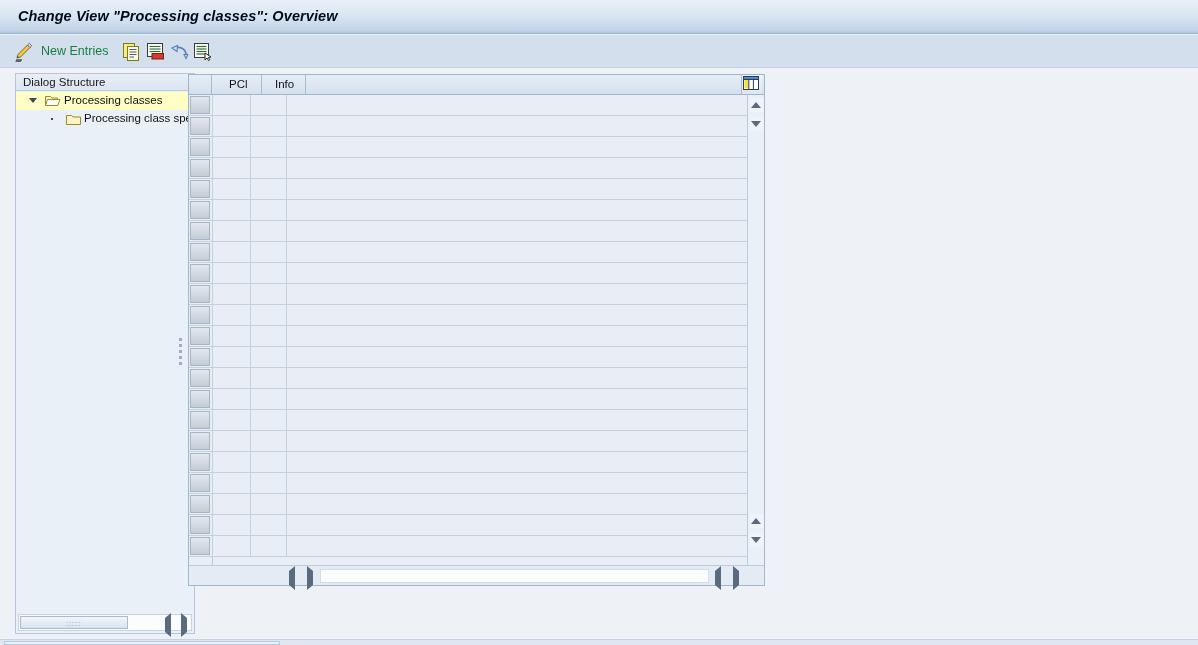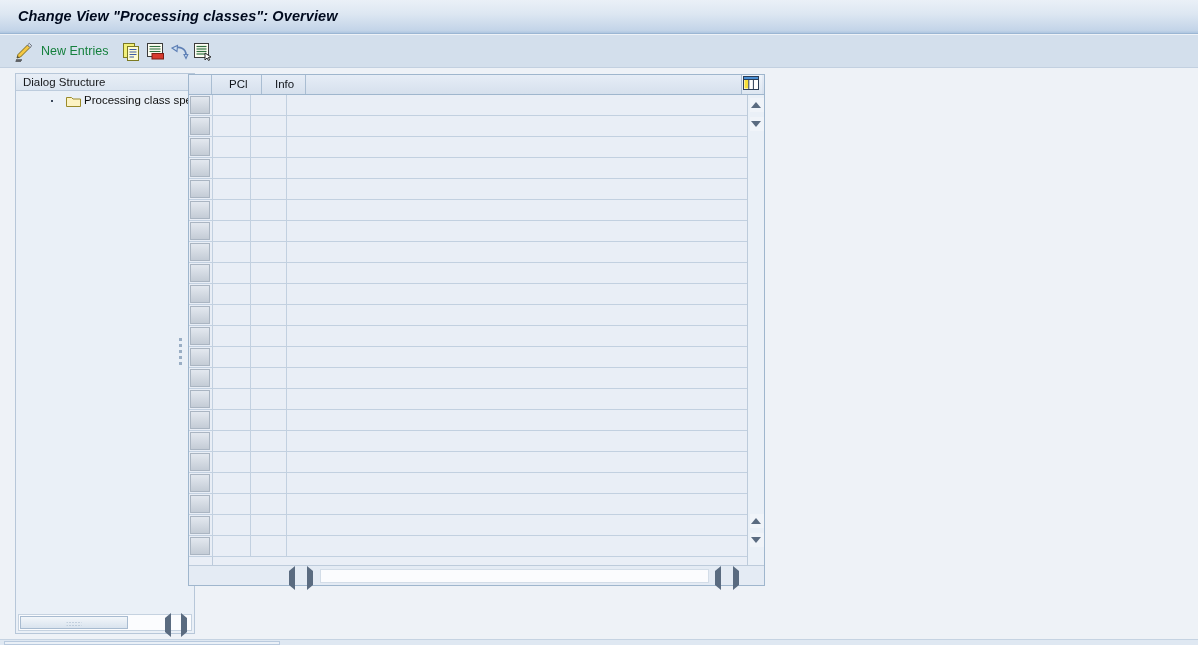--- a/index.html
+++ b/index.html
@@ -436,20 +436,30 @@
     <div id="watermark">© www.tutorialkart.com</div>
   </div>
 
   <div id="content">
 
     <div id="treepanel">
       <div id="tree-header">Dialog Structure</div>
 
       <div id="tree-body">
 
+        <div class="tree-row selected" id="tree-row-0">
+          <span class="tw-toggle"></span>
+          <span class="folder">
+            <svg width="16" height="13" viewBox="0 0 16 13">
+              <path d="M0.5 2.5 L5.5 2.5 L7 4 L12.5 4 L12.5 11.5 L0.5 11.5 Z" fill="#fdf3c3" stroke="#9a8a2a" stroke-width="1"></path>
+              <path d="M2.5 5.5 L15 5.5 L12.8 11.5 L0.5 11.5 Z" fill="#ffffff" stroke="#9a8a2a" stroke-width="1"></path>
+            </svg>
+          </span>
+          <span class="tree-label">Processing classes</span>
+        </div>
 
         <div class="tree-row" id="tree-row-1">
           <span class="tw-dot"></span>
           <span class="folder">
             <svg width="16" height="13" viewBox="0 0 16 13">
               <path d="M0.5 2.5 L5.5 2.5 L7 4 L14.5 4 L14.5 11.5 L0.5 11.5 Z" fill="#fdf3c3" stroke="#9a8a2a" stroke-width="1"></path>
             </svg>
           </span>
           <span class="tree-label">Processing class spec</span>
         </div>

